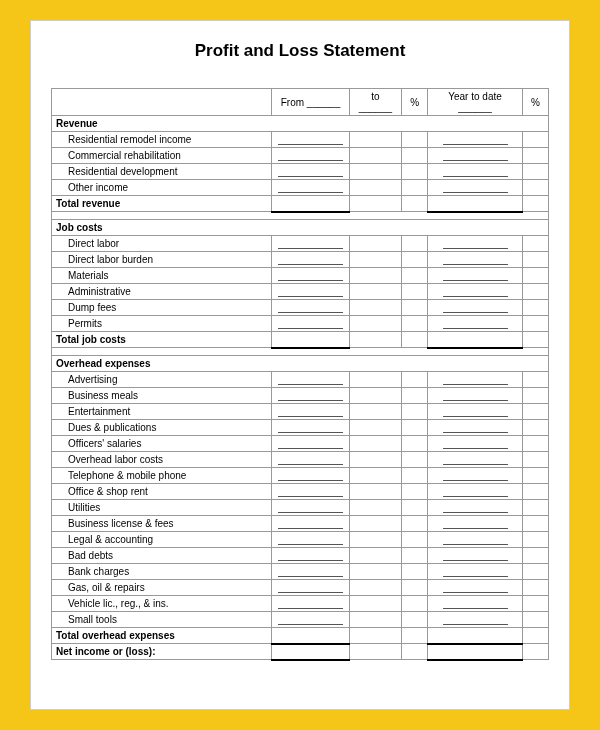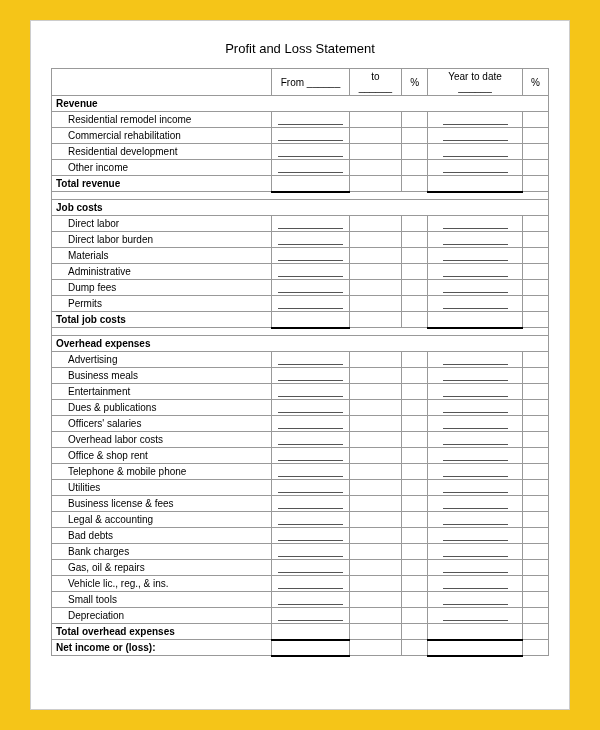--- a/index.html
+++ b/index.html
@@ -15,23 +15,23 @@
     }
     .page {
       background: white;
       width: 540px;
       min-height: 690px;
       padding: 20px 20px 20px 20px;
       border: 1px solid #ccc;
     }
     .title {
       text-align: center;
-      font-weight: normal;
-      font-size: 13px;
-      margin-bottom: 12px;
+      font-weight: bold;
+      font-size: 17px;
+      margin-bottom: 27px;
     }
     table {
       width: 100%;
       border-collapse: collapse;
       font-size: 10px;
     }
     th, td {
       border: 1px solid #999;
       padding: 2px 4px;
       height: 16px;
@@ -282,44 +282,44 @@
             <div style="width:65px;border-bottom:1px solid #555;height:11px;margin:0 auto;"></div>
           </td>
       <td></td>
       <td></td>
       <td style="text-align:center;">
             <div style="width:65px;border-bottom:1px solid #555;height:11px;margin:0 auto;"></div>
           </td>
       <td></td>
     </tr>
         <tr>
+      <td style="padding-left:16px;">Telephone &amp; mobile phone</td>
+      <td style="text-align:center;">
+            <div style="width:65px;border-bottom:1px solid #555;height:11px;margin:0 auto;"></div>
+          </td>
+      <td></td>
+      <td></td>
+      <td style="text-align:center;">
+            <div style="width:65px;border-bottom:1px solid #555;height:11px;margin:0 auto;"></div>
+          </td>
+      <td></td>
+    </tr>
+        <tr>
       <td style="padding-left:16px;">Office &amp; shop rent</td>
       <td style="text-align:center;">
             <div style="width:65px;border-bottom:1px solid #555;height:11px;margin:0 auto;"></div>
           </td>
       <td></td>
       <td></td>
       <td style="text-align:center;">
             <div style="width:65px;border-bottom:1px solid #555;height:11px;margin:0 auto;"></div>
           </td>
       <td></td>
     </tr>
         <tr>
-      <td style="padding-left:16px;">Telephone &amp; mobile phone</td>
-      <td style="text-align:center;">
-            <div style="width:65px;border-bottom:1px solid #555;height:11px;margin:0 auto;"></div>
-          </td>
-      <td></td>
-      <td></td>
-      <td style="text-align:center;">
-            <div style="width:65px;border-bottom:1px solid #555;height:11px;margin:0 auto;"></div>
-          </td>
-      <td></td>
-    </tr>
-        <tr>
       <td style="padding-left:16px;">Utilities</td>
       <td style="text-align:center;">
             <div style="width:65px;border-bottom:1px solid #555;height:11px;margin:0 auto;"></div>
           </td>
       <td></td>
       <td></td>
       <td style="text-align:center;">
             <div style="width:65px;border-bottom:1px solid #555;height:11px;margin:0 auto;"></div>
           </td>
       <td></td>
@@ -391,32 +391,20 @@
           </td>
       <td></td>
       <td></td>
       <td style="text-align:center;">
             <div style="width:65px;border-bottom:1px solid #555;height:11px;margin:0 auto;"></div>
           </td>
       <td></td>
     </tr>
         <tr>
       <td style="padding-left:16px;">Small tools</td>
-      <td style="text-align:center;">
-            <div style="width:65px;border-bottom:1px solid #555;height:11px;margin:0 auto;"></div>
-          </td>
-      <td></td>
-      <td></td>
-      <td style="text-align:center;">
-            <div style="width:65px;border-bottom:1px solid #555;height:11px;margin:0 auto;"></div>
-          </td>
-      <td></td>
-    </tr>
-        <tr>
-      <td style="padding-left:16px;">Depreciation</td>
       <td style="text-align:center;">
             <div style="width:65px;border-bottom:1px solid #555;height:11px;margin:0 auto;"></div>
           </td>
       <td></td>
       <td></td>
       <td style="text-align:center;">
             <div style="width:65px;border-bottom:1px solid #555;height:11px;margin:0 auto;"></div>
           </td>
       <td></td>
     </tr>

